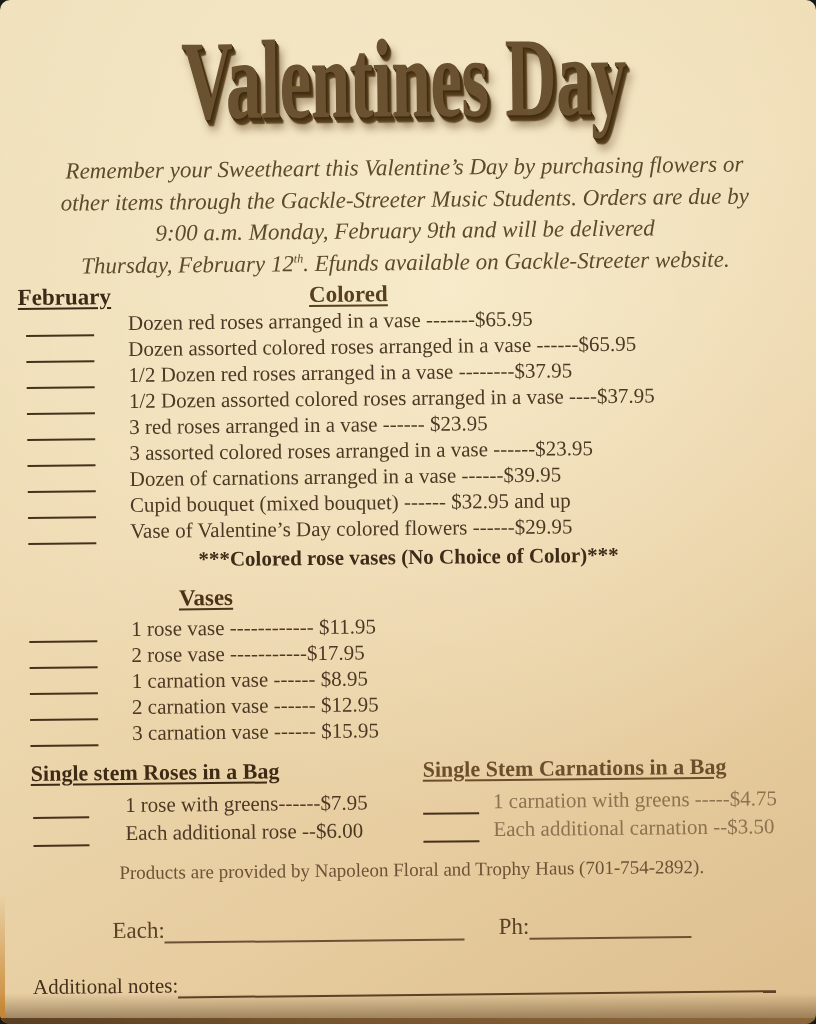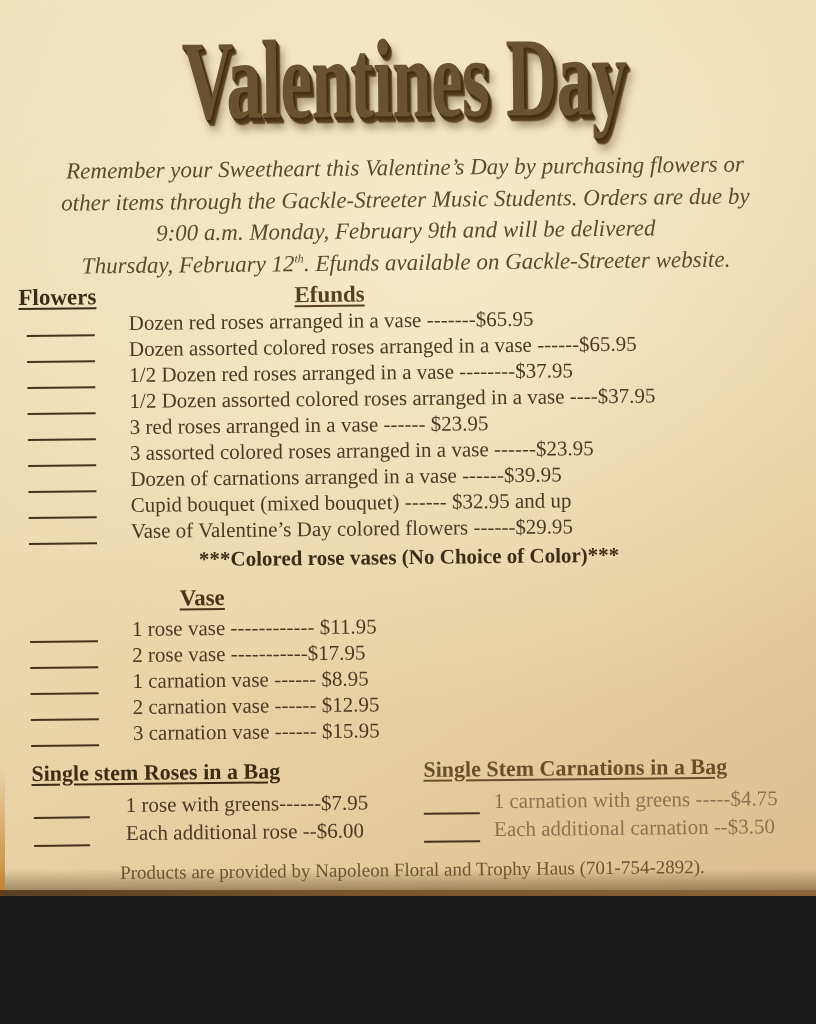--- a/index.html
+++ b/index.html
@@ -1,28 +1,29 @@
 <!DOCTYPE html>
 <html><head>
 <meta charset="utf-8">
 <style>
   html, body {
     margin: 0; padding: 0;
     background: #1a1a1a;
   }
   .photo {
     position: relative;
-    width: 816px; height: 896px;
+    width: 816px; height: 1024px;
     overflow: hidden;
     font-family: "Liberation Serif", serif;
     color: #4c3824;
     background:
       linear-gradient(to bottom, rgba(0,0,0,0) 97%, rgba(74,47,20,0.55) 100%),
       radial-gradient(130% 95% at 55% 28%, rgba(255,250,225,0.5) 0%, rgba(255,250,225,0) 55%),
       linear-gradient(150deg, #f0e1bc 0%, #eedab2 40%, #e7cda0 72%, #ddbe8e 100%);
+    border-radius: 10px;
   }
   .edge-left {
     position: absolute; left: 0; bottom: 0; width: 5px; height: 130px;
     background: linear-gradient(to top, #c8852f, rgba(200,133,47,0));
   }
   .edge-bottom {
     position: absolute; left: 0; right: 0; bottom: 0; height: 6px; opacity: .8;
     background: linear-gradient(to right, #4a2e13, #6e4a22 40%, #8a6234);
   }
   .content {
@@ -176,22 +177,22 @@
     <h1 class="title">Valentines Day</h1>
 
     <div class="intro">
       <div>Remember your Sweetheart this Valentine’s Day by purchasing flowers or</div>
       <div>other items through the Gackle-Streeter Music Students. Orders are due by</div>
       <div>9:00 a.m. Monday, February 9th and will be delivered</div>
       <div><span>Thursday, February 12</span><sup>th</sup><span>.  Efunds available on Gackle-Streeter website.</span></div>
     </div>
 
     <div class="col-head">
-      <span class="qty-head">Flowers</span>
-      <span class="flowers-head">Efunds</span>
+      <span class="qty-head">February</span>
+      <span class="flowers-head">Colored</span>
     </div>
 
     <div class="item-row">
       <span class="blank"></span>
       <span class="item-text">Dozen red roses arranged in a vase -------$65.95</span>
     </div>
     <div class="item-row">
       <span class="blank"></span>
       <span class="item-text">Dozen assorted colored roses arranged in a vase ------$65.95</span>
     </div>
@@ -220,21 +221,21 @@
       <span class="item-text">Cupid bouquet (mixed bouquet) ------ $32.95 and up</span>
     </div>
     <div class="item-row">
       <span class="blank"></span>
       <span class="item-text">Vase of Valentine’s Day colored flowers ------$29.95</span>
     </div>
 
     <div class="note-line">***Colored rose vases (No Choice of Color)***</div>
 
     <div>
-      <span class="vases-head">Vase</span>
+      <span class="vases-head">Vases</span>
     </div>
 
     <div class="item-row">
       <span class="blank"></span>
       <span class="item-text">1 rose vase ------------ $11.95</span>
     </div>
     <div class="item-row">
       <span class="blank"></span>
       <span class="item-text">2 rose vase -----------$17.95</span>
     </div>

